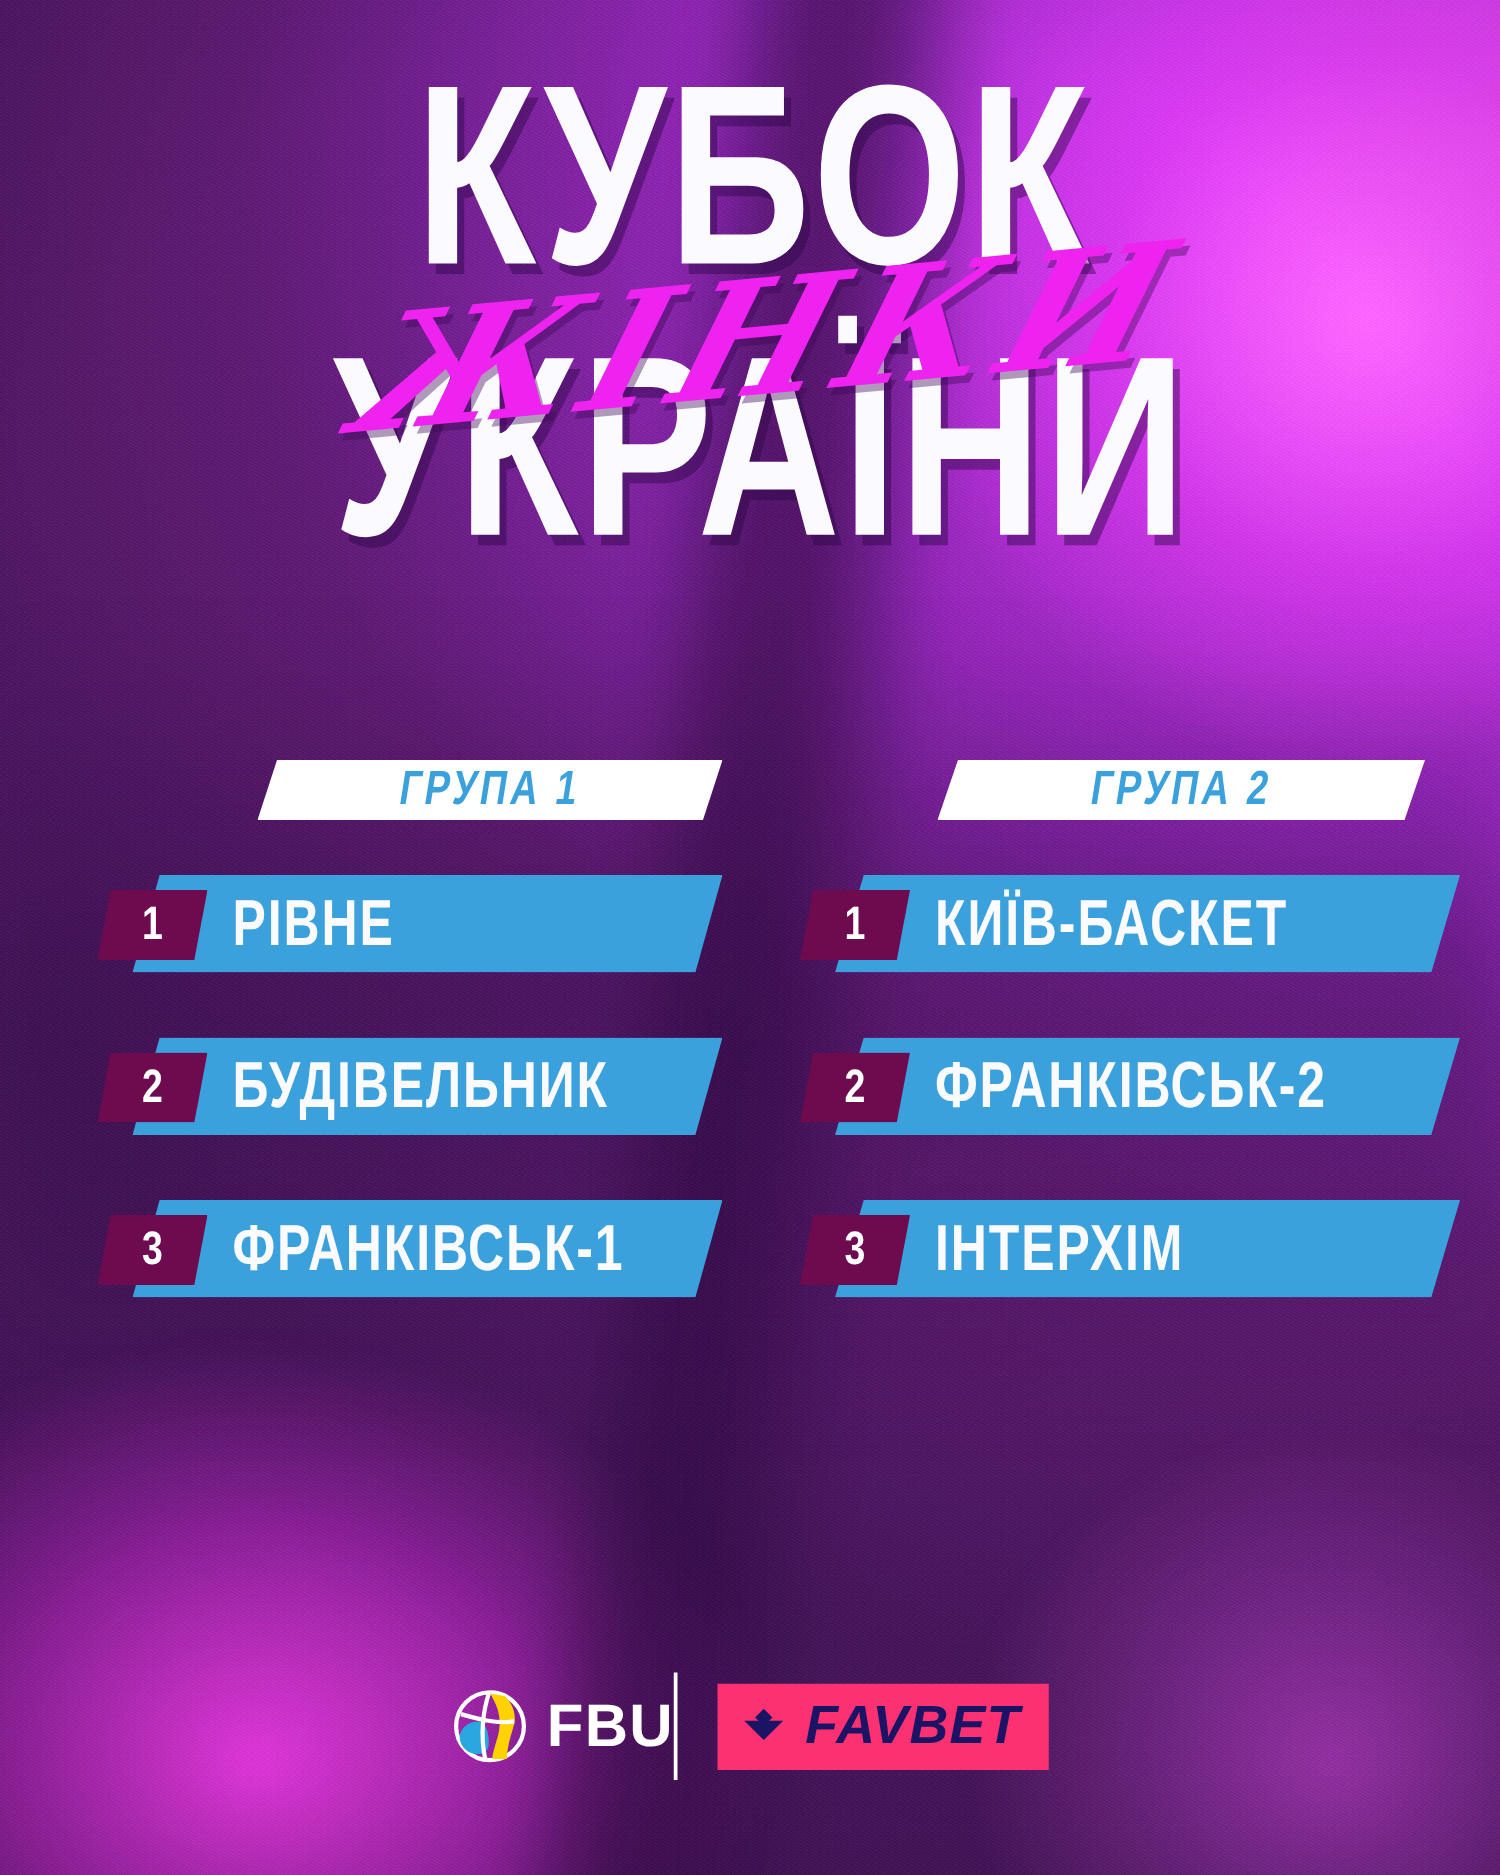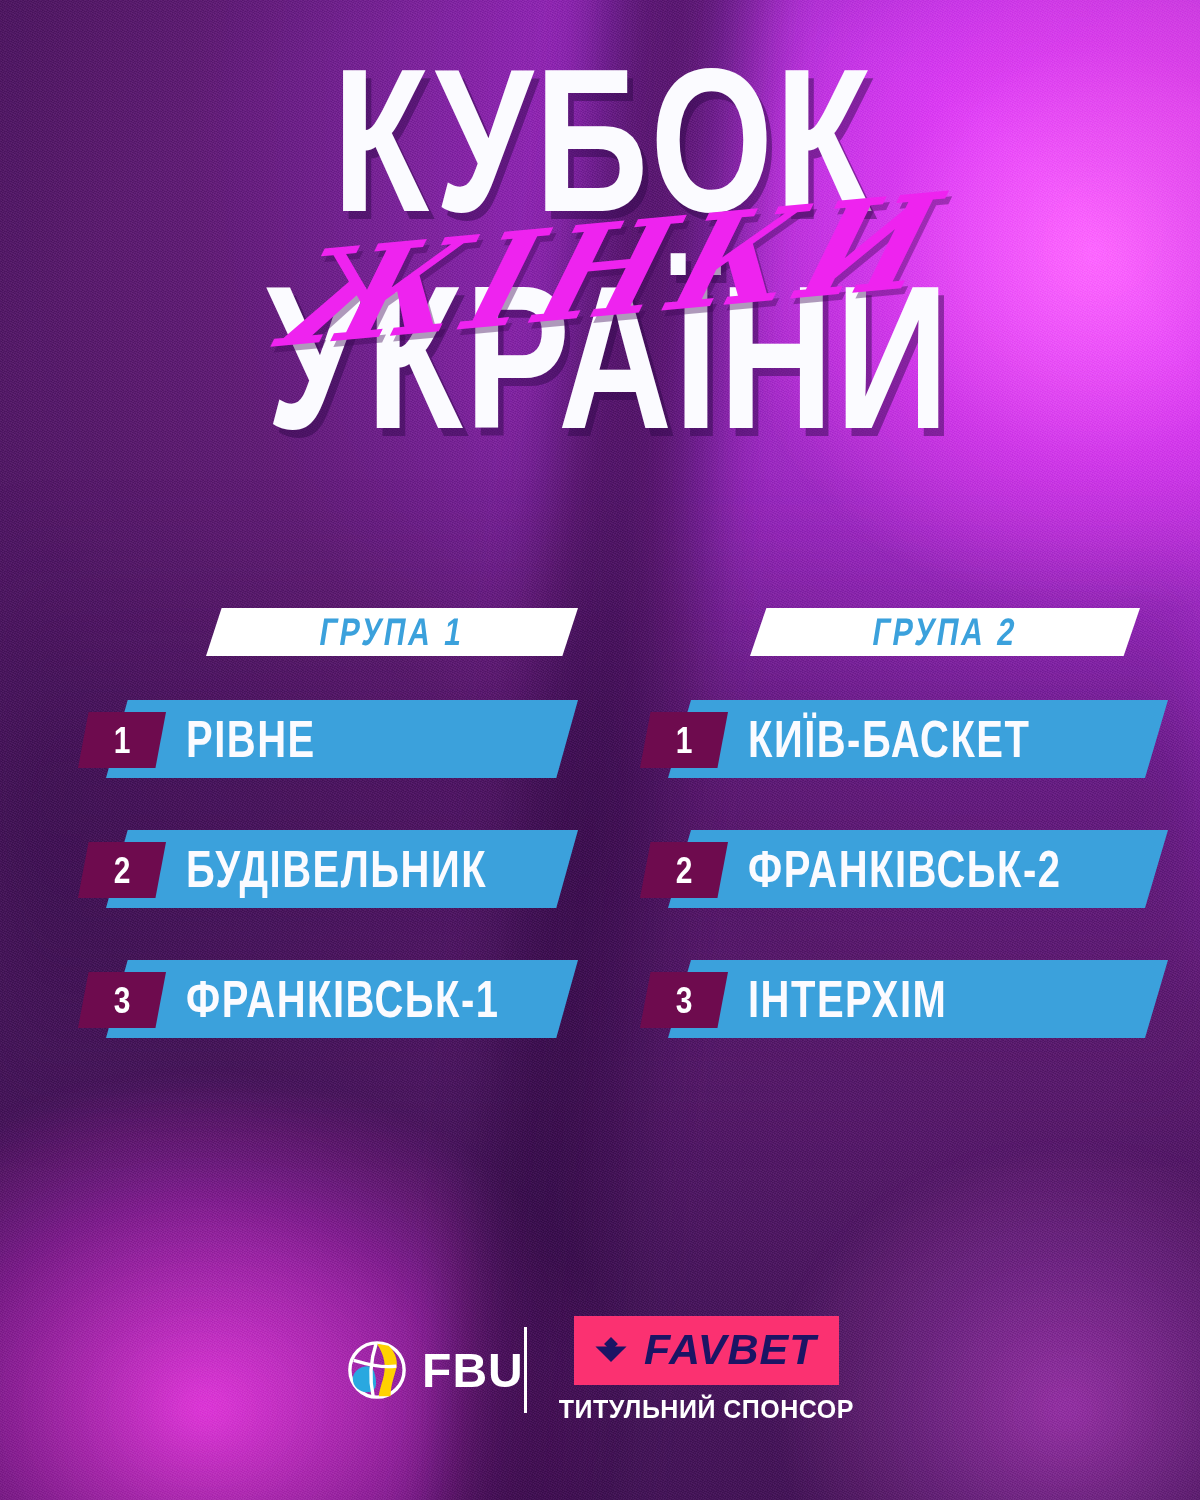--- a/index.html
+++ b/index.html
@@ -350,18 +350,17 @@
     <div class="divider"></div>
 
     <div class="sponsor">
       <div class="favbet">
         <svg class="favbet-mark" viewBox="0 0 44 30">
           <path d="M22 0 L30 8 L22 16 L14 8 Z" fill="#1b1464"></path>
           <path d="M4 11 L40 11 L22 29 Z" fill="#1b1464"></path>
         </svg>
         <div class="favbet-text">FAVBET</div>
       </div>
-      <div class="sponsor-caption">ТИТУЛЬНИЙ СПОНСОР</div>
     </div>
 
   </div>
 
 </div>
 
 </body></html>

